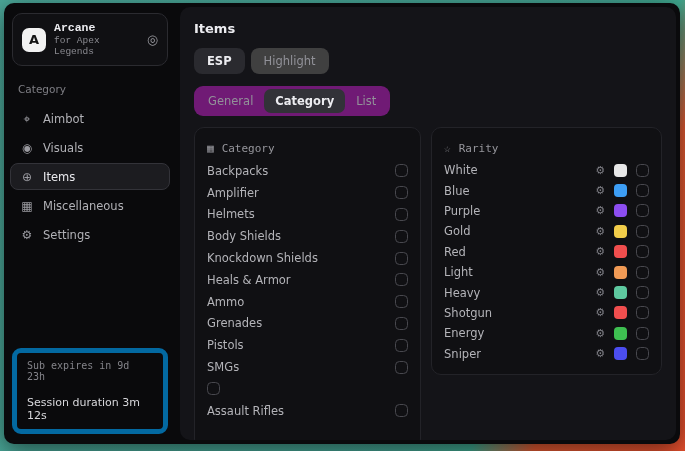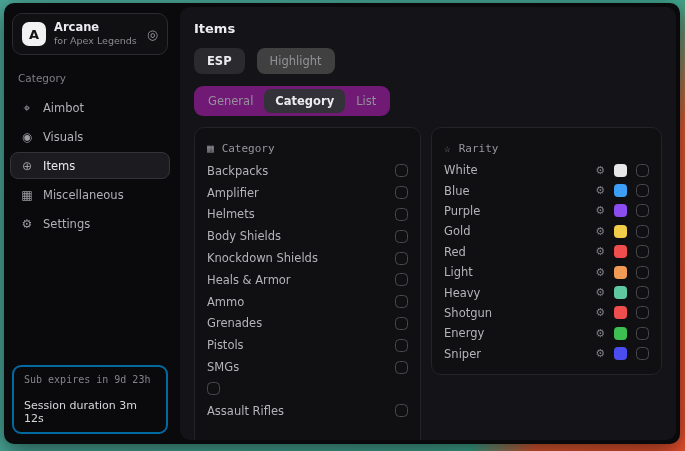--- a/index.html
+++ b/index.html
@@ -13,37 +13,37 @@
     position:absolute; left:4px; top:3px; width:676px; height:441px;
     background:#0a0a0c; border-radius:10px; box-shadow:0 6px 24px rgba(0,0,0,.55);
     overflow:hidden;
   }
   
   .sidebar { position:absolute; left:0; top:0; width:172px; height:100%; display:flex; flex-direction:column; }
   .sb-header { margin:10px 8px 0; border:1px solid #2b2b30; border-radius:10px; background:#101013;
     display:flex; align-items:center; gap:8px; padding:7px 9px; }
   .logo { width:24px; height:24px; background:#f2f2f2; border-radius:7px; color:#141414;
     font-weight:bold; font-size:13px; display:flex; align-items:center; justify-content:center; flex:none; }
-  .sb-titles { line-height:1.15; }
+  .sb-titles { line-height:1.15;font-family:Liberation Mono, monospace; }
   .sb-title { font-size:11.5px; font-weight:700; color:#ececf0; }
   .sb-sub { font-size:9.5px; color:#8b8b91; margin-top:2px; }
   .sb-gear { margin-left:auto; color:#9a9aa0; font-size:13px; cursor:pointer; }
   .sb-section { margin:17px 14px 9px; font-size:10.5px; color:#7e7e84; }
   .nav-item { margin:1px 6px; height:27px; display:flex; align-items:center; gap:9px;
     padding:0 9px; border:1px solid transparent; border-radius:8px; color:#b2b2b7; font-size:11.5px; cursor:pointer; }
   .nav-item.active { background:#1c1c20; border-color:#333339; color:#e9e9ed; }
   .nav-icon { width:14px; font-size:12px; color:#9b9ba1; text-align:center; flex:none; }
-  .sb-footer { margin:auto 8px 10px; border:2px solid #0369a1; border-radius:9px; padding:7px 10px; }
+  .sb-footer { margin:auto 8px 10px; border:5px solid #0369a1; border-radius:9px; padding:7px 10px; }
   .sb-expire { font-family:"DejaVu Sans Mono","Liberation Mono",monospace; font-size:10px; color:#84848a; }
   .sb-session { font-size:11px; color:#d8d8dc; margin-top:14px; }
   
   .main { position:absolute; left:176px; top:4px; width:496px; height:433px;
     background:#141418; border-radius:10px; padding:14px; overflow:hidden; }
   .main-title { font-size:13px; font-weight:700; color:#ececf0; }
-  .chips { margin-top:12px; display:flex; gap:12px; }
+  .chips { margin-top:12px; display:flex; gap:6px; }
   .chip { font-size:11.5px; padding:6px 13px; border-radius:8px; background:#404040; color:#929299; cursor:pointer; }
   .chip.active { background:#2a2a2f; color:#ececf0; font-weight:700; }
   .tabs { margin-top:12px; display:inline-flex; background:#701a75; border-radius:9px; padding:3px; }
   .tab { font-size:11.5px; padding:5px 11px; border-radius:7px; color:#929299; cursor:pointer; }
   .tab.active { background:#323238; color:#ececf0; font-weight:700; }
   .cards { margin-top:11px; display:flex; gap:10px; align-items:flex-start; }
   .card { background:#101013; border:1px solid #232328; border-radius:10px; padding:8px 12px 10px; }
   .card.category { width:232px; height:322px; overflow:hidden; }
   .card.rarity { width:236px; }
   .card-header { display:flex; align-items:center; gap:8px;

